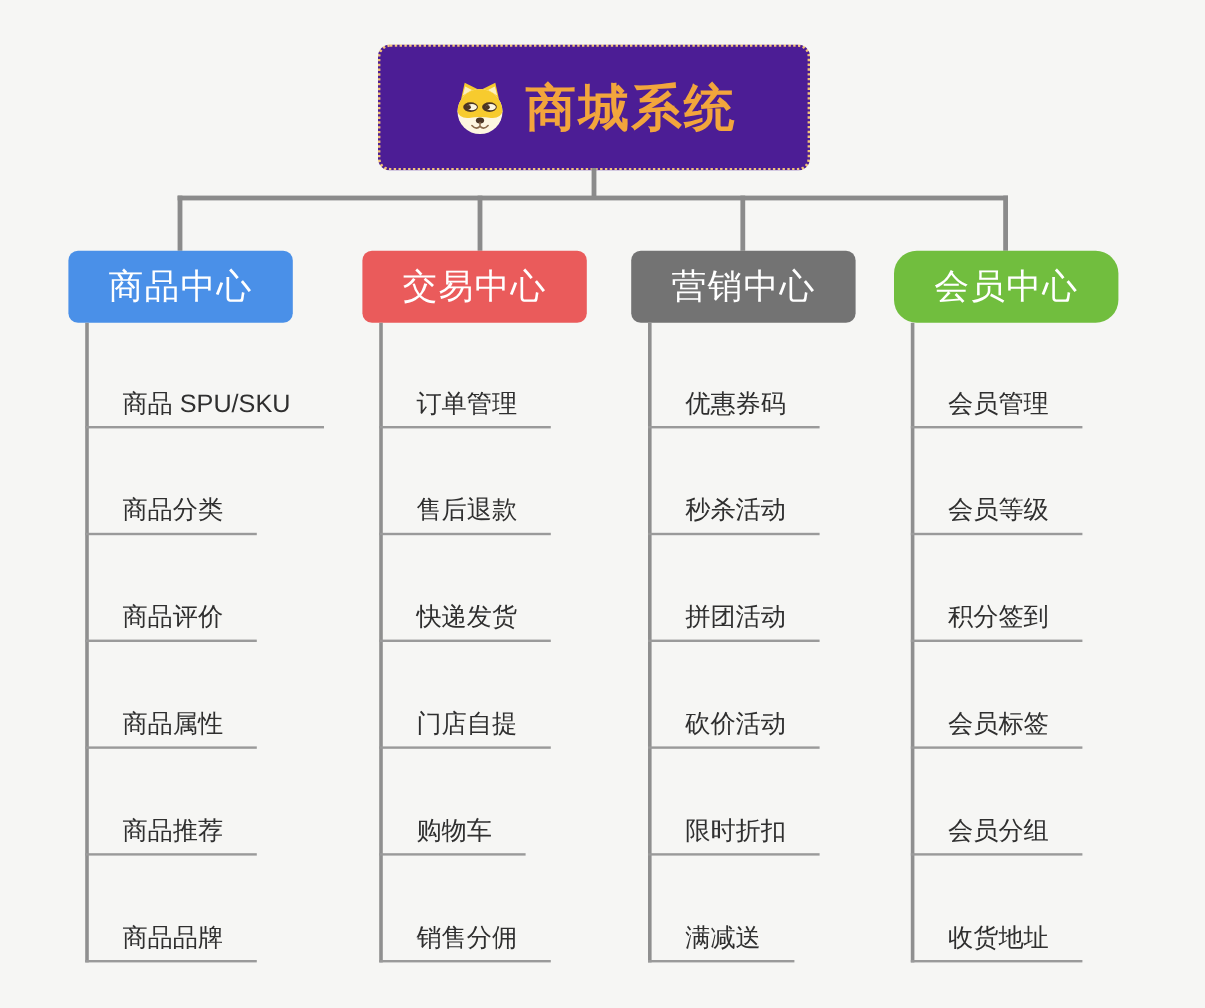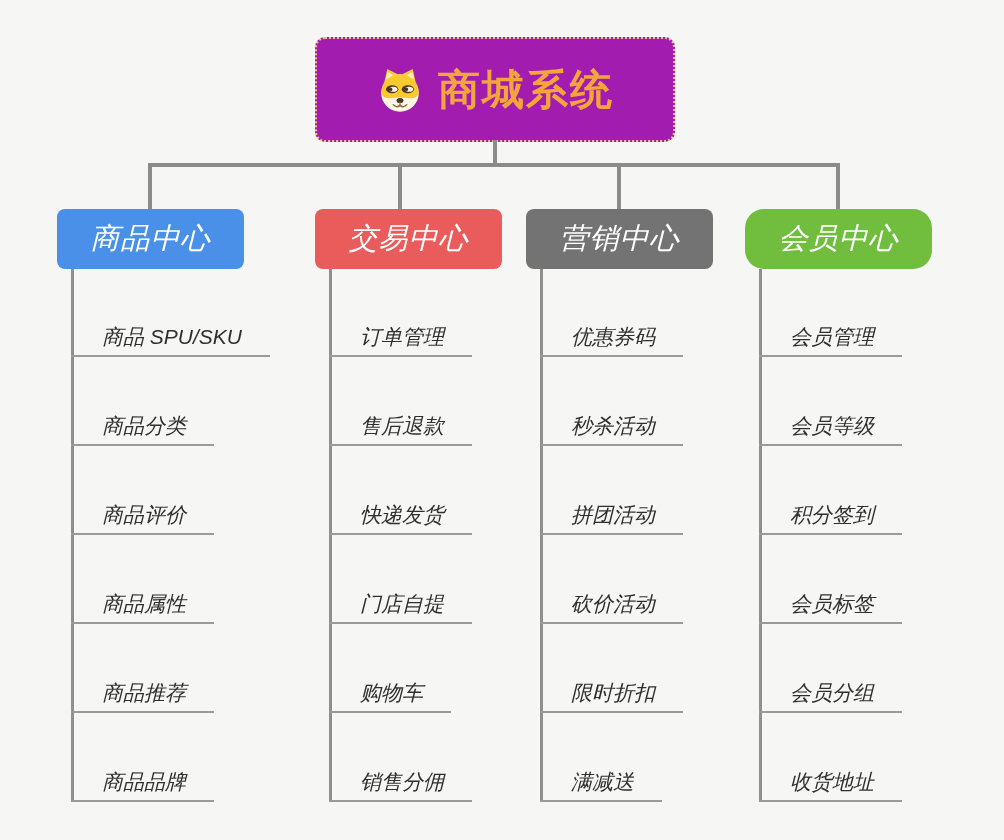--- a/index.html
+++ b/index.html
@@ -6,43 +6,43 @@
   body{
     width:1004px;height:840px;position:relative;overflow:hidden;
     background:#F6F6F4;
     font-family:"Liberation Sans","DejaVu Sans",sans-serif;
   }
   .canvas{position:absolute;inset:0;}
 
   
   .root-node{
     position:absolute;left:315px;top:37px;width:360px;height:105px;
-    background:#a21caf;border:2px dotted #F2C379;border-radius:10px;
+    background:#4c1d95;border:2px dotted #F2C379;border-radius:10px;
     box-sizing:border-box;
     display:flex;align-items:center;justify-content:center;gap:14px;
   }
   .root-title{
     font-size:42px;font-weight:600;color:#F2A53C;letter-spacing:2px;white-space:nowrap;
   }
   .doge{width:48px;height:48px;flex:0 0 auto;}
 
   
   .conn{position:absolute;background:#8B8B8B;}
   .conn.stem{left:493px;top:140px;width:4px;height:25px;}
   .conn.rail{left:148px;top:163px;width:692px;height:4px;}
   .conn.drop{width:4px;top:163px;height:46px;}
   .conn.drop.d0{left:148px;}
   .conn.drop.d1{left:398px;}
   .conn.drop.d2{left:617px;}
   .conn.drop.d3{left:836px;}
 
   
-  .branch{position:absolute;top:209px;width:187px;font-style:italic;}
+  .branch{position:absolute;top:209px;width:187px;}
   .branch.b0{left:57px;}
-  .branch.b1{left:315px;border-radius:13px;}
+  .branch.b1{left:302px;border-radius:13px;}
   .branch.b2{left:526px;}
   .branch.b3{left:745px;}
 
   .node-box{
     width:187px;height:60px;border-radius:8px;
     display:flex;align-items:center;justify-content:center;
     color:#FFFFFF;font-size:29px;font-weight:500;letter-spacing:1px;white-space:nowrap;
   }
   .trunk{
     position:absolute;left:14px;top:60px;width:3px;height:533px;

